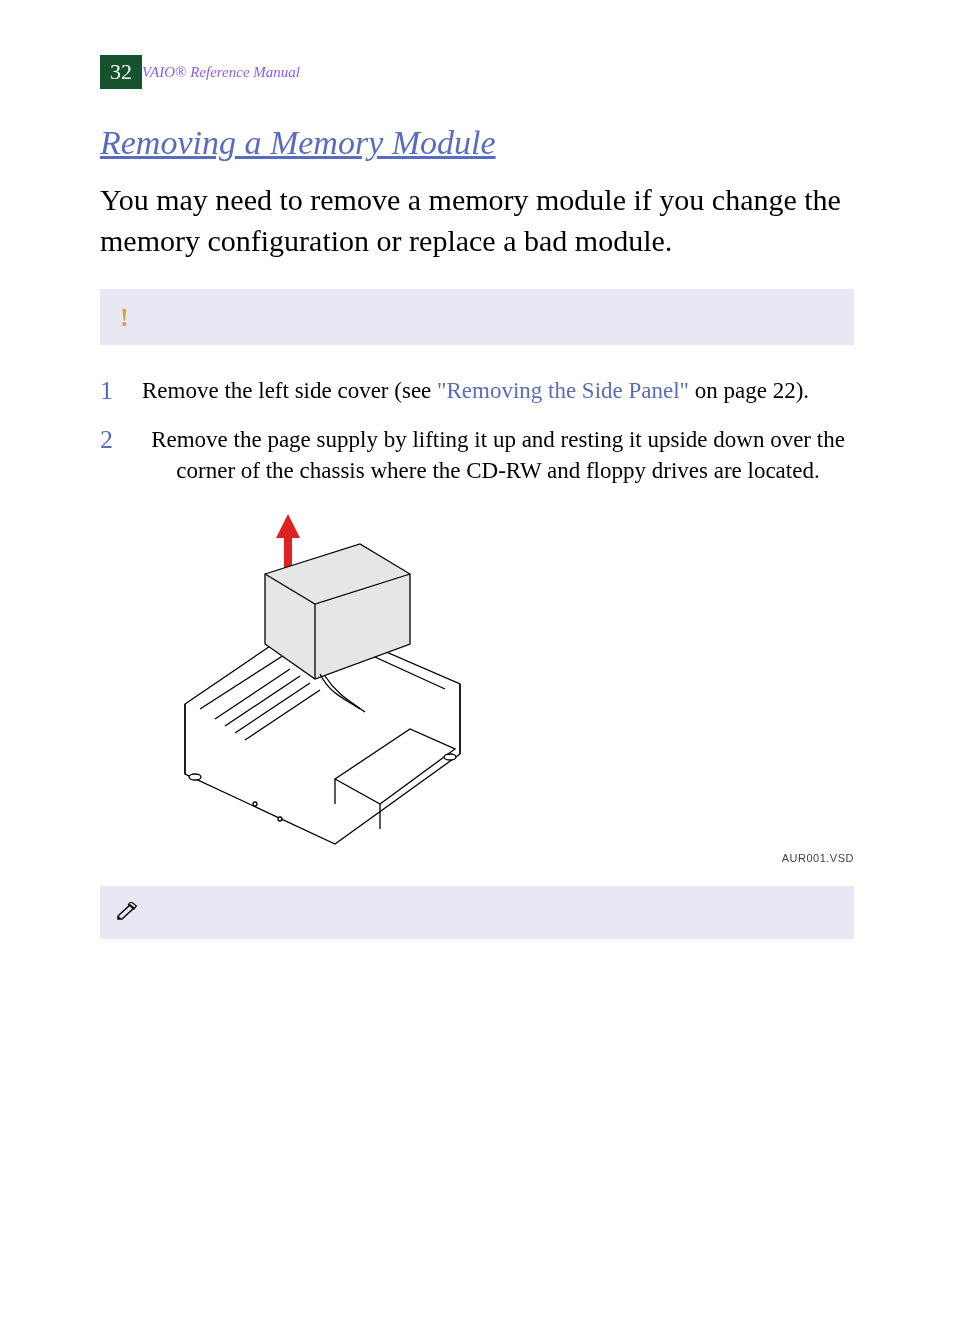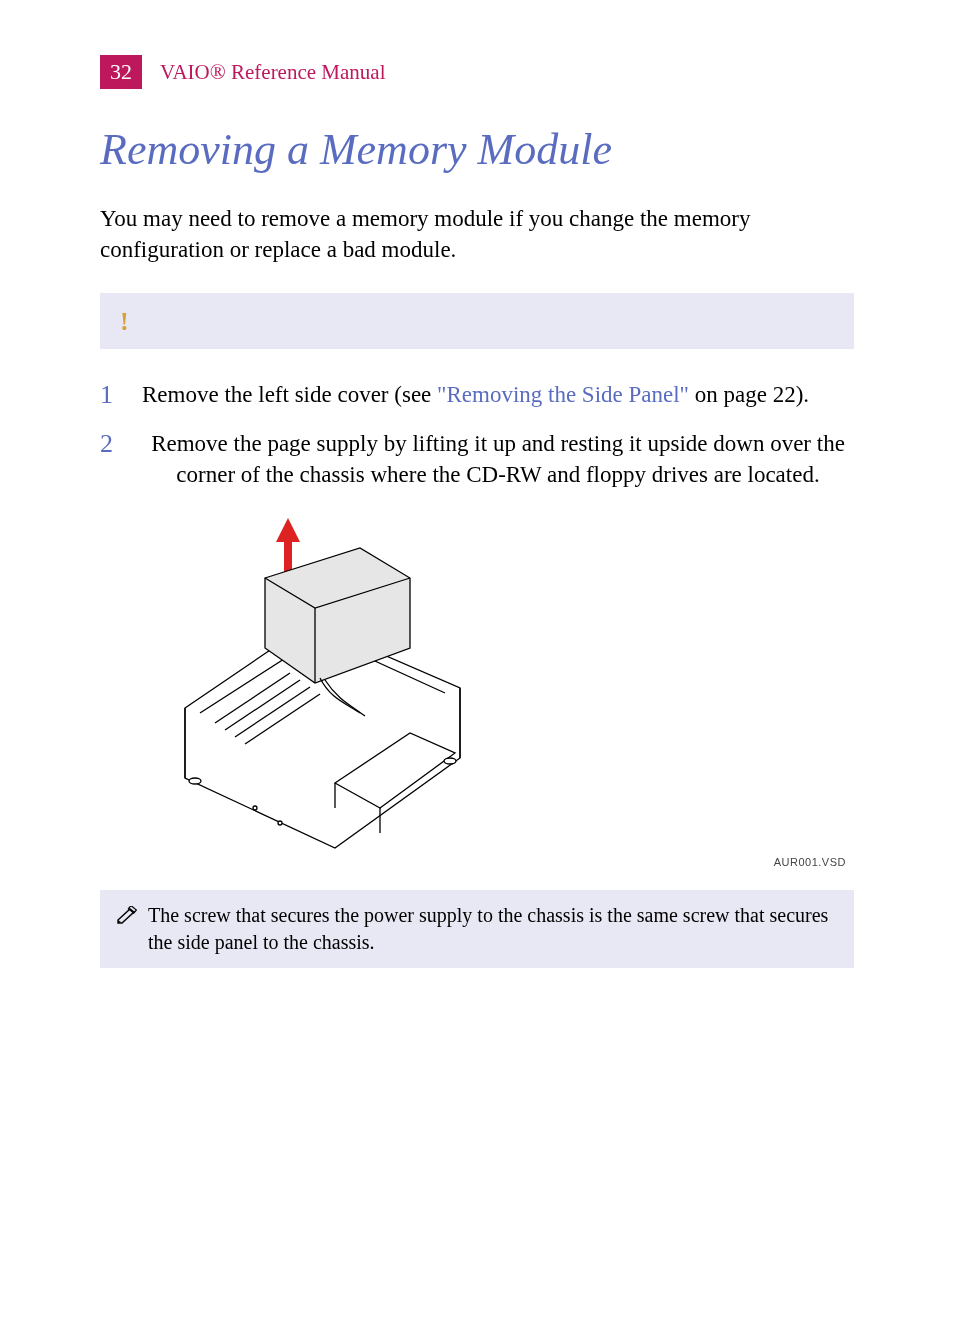--- a/index.html
+++ b/index.html
@@ -17,45 +17,46 @@
     height: 1340px;
     padding: 55px 100px 0 100px;
     box-sizing: border-box;
   }
   .header {
     display: flex;
     align-items: center;
     margin-bottom: 35px;
   }
   .page-num-box {
-    background: #be185d;
+    background: #14532d;
     color: #fff;
     font-size: 22px;
     width: 42px;
     height: 34px;
     display: flex;
     align-items: center;
     justify-content: center;
     font-family: "Palatino Linotype", Palatino, Georgia, serif;
-    margin-right: 18px;
   }
   .header-title {
-    font-size: 21px;
-    color: #be185d;
+    font-style: italic;
+    font-size: 15px;
+    color: #8b5cf6;
   }
   h2.section-title {
     font-family: "Palatino Linotype", Palatino, Georgia, serif;
     font-style: italic;
     font-weight: 400;
     color: #5a6cc0;
-    font-size: 44px;
-    margin: 0 0 28px 0;
+    font-size: 34px;
+    margin: 0 0 18px 0;
+    text-decoration: underline;
   }
   .intro {
-    font-size: 23px;
+    font-size: 30px;
     line-height: 1.35;
     margin: 0 0 28px 0;
   }
   .callout {
     background: #e8e8f4;
     padding: 14px 20px 14px 20px;
     font-family: "Times New Roman", Times, serif;
     font-size: 20px;
     line-height: 1.35;
     display: flex;
@@ -109,21 +110,21 @@
     margin: 18px 0 10px 0;
     position: relative;
     height: 360px;
   }
   .figure svg {
     display: block;
     margin-left: 60px;
   }
   .fig-caption {
     position: absolute;
-    right: 8px;
+    right: 0;
     bottom: 0;
     font-family: Arial, Helvetica, sans-serif;
     font-size: 11px;
     color: #444;
     letter-spacing: 0.5px;
   }
   .note {
     background: #e8e8f4;
     padding: 12px 16px 12px 16px;
     font-family: "Times New Roman", Times, serif;
@@ -220,16 +221,15 @@
   </div>
 
   <div class="note">
     <div class="icon">
       <svg width="22" height="18" viewBox="0 0 22 18">
         <path d="M2 14 L14 3 L18 6 L6 17 L2 17 Z" fill="none" stroke="#000" stroke-width="1.4"></path>
         <path d="M2 17 L2 14 L5 16 Z" fill="#000"></path>
         <rect x="13" y="1" width="7" height="4" transform="rotate(40 16 3)" fill="none" stroke="#000" stroke-width="1.2"></rect>
       </svg>
     </div>
-    <div class="text">The screw that secures the power supply to the chassis is the same screw that secures the side panel to the chassis.</div>
   </div>
 
 </div>
 
 </body></html>

